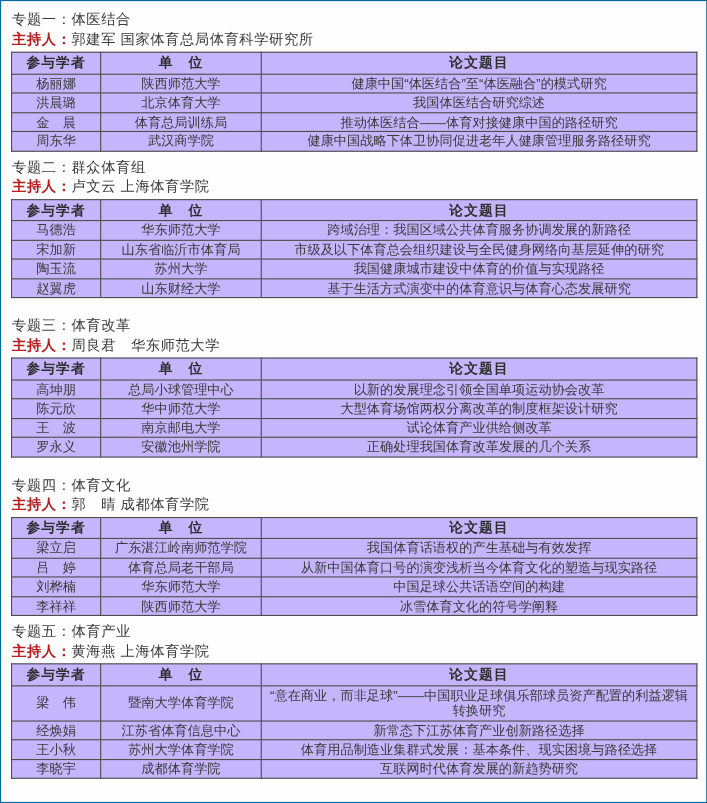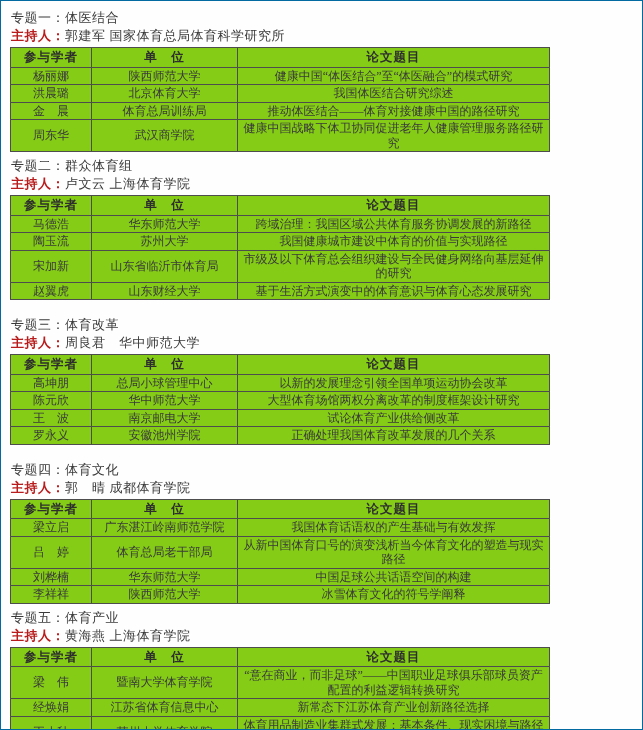--- a/index.html
+++ b/index.html
@@ -29,24 +29,23 @@
   }
   .moderator-line {
     font-size: 13px;
     line-height: 17px;
     margin: 0 0 3px 1px;
     letter-spacing: 0.5px;
   }
   .moderator-line .mod-label { font-weight: bold; color: #b91c1c; }
   table.papers {
     border-collapse: collapse;
-    width: 540px;
+    width: 624px;
     table-layout: fixed;
-    background: #84cc16;
-    font-family: Liberation Serif, serif;
+    background: #c4b5fd;
   }
   table.papers th, table.papers td {
     border: 1px solid #4d4d4d;
     text-align: center;
     vertical-align: middle;
     padding: 1px 3px;
     font-size: 12px;
     line-height: 14.5px;
     color: #3a3a3a;
     overflow: hidden;
@@ -123,40 +122,40 @@
               <th>论文题目</th>
             </tr>
           </thead>
           <tbody>
             <tr>
               <td>马德浩</td>
               <td>华东师范大学</td>
               <td>跨域治理：我国区域公共体育服务协调发展的新路径</td>
             </tr>
             <tr>
+              <td>宋加新</td>
+              <td>山东省临沂市体育局</td>
+              <td>市级及以下体育总会组织建设与全民健身网络向基层延伸的研究</td>
+            </tr>
+            <tr>
               <td>陶玉流</td>
               <td>苏州大学</td>
               <td>我国健康城市建设中体育的价值与实现路径</td>
             </tr>
             <tr>
-              <td>宋加新</td>
-              <td>山东省临沂市体育局</td>
-              <td>市级及以下体育总会组织建设与全民健身网络向基层延伸的研究</td>
-            </tr>
-            <tr>
               <td>赵翼虎</td>
               <td>山东财经大学</td>
               <td>基于生活方式演变中的体育意识与体育心态发展研究</td>
             </tr>
           </tbody>
         </table>
       </section>
       <section class="topic gap-lg">
         <div class="topic-title">专题三：体育改革</div>
-        <div class="moderator-line"><span class="mod-label">主持人：</span><span>周良君　华中师范大学</span></div>
+        <div class="moderator-line"><span class="mod-label">主持人：</span><span>周良君　华东师范大学</span></div>
         <table class="papers">
           <colgroup>
             <col class="c-scholar">
             <col class="c-unit">
             <col class="c-title">
           </colgroup>
           <thead>
             <tr>
               <th>参与学者</th>
               <th>单　位</th>

